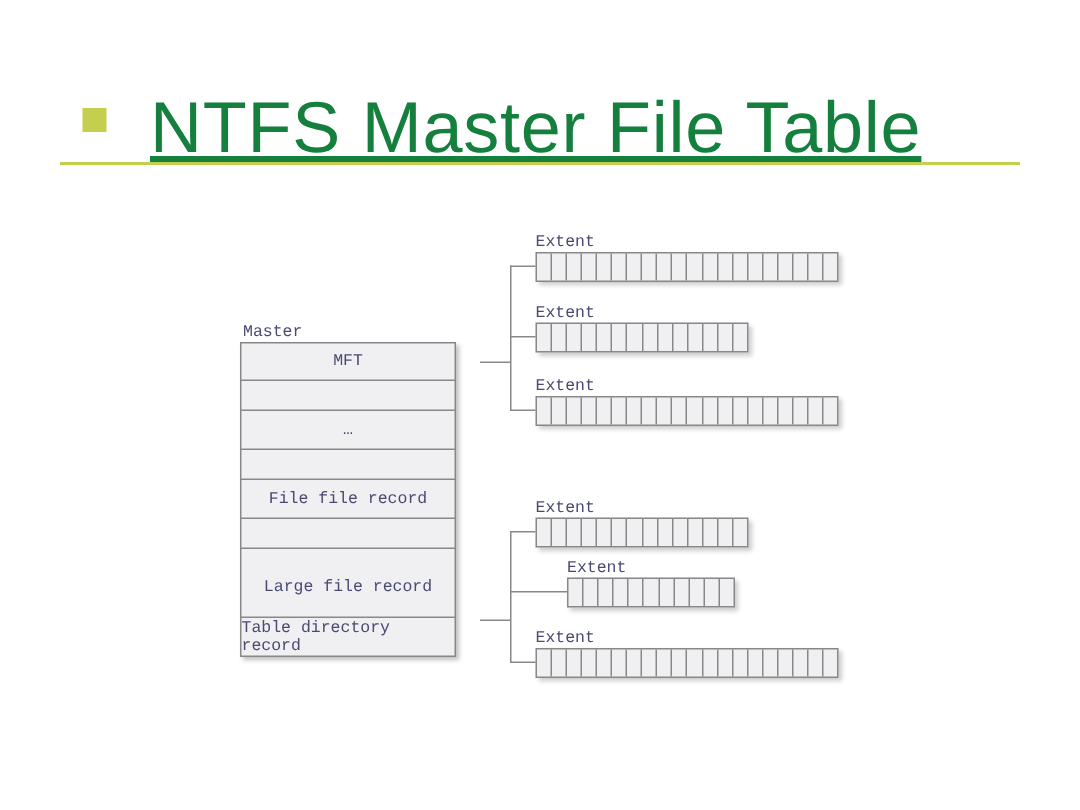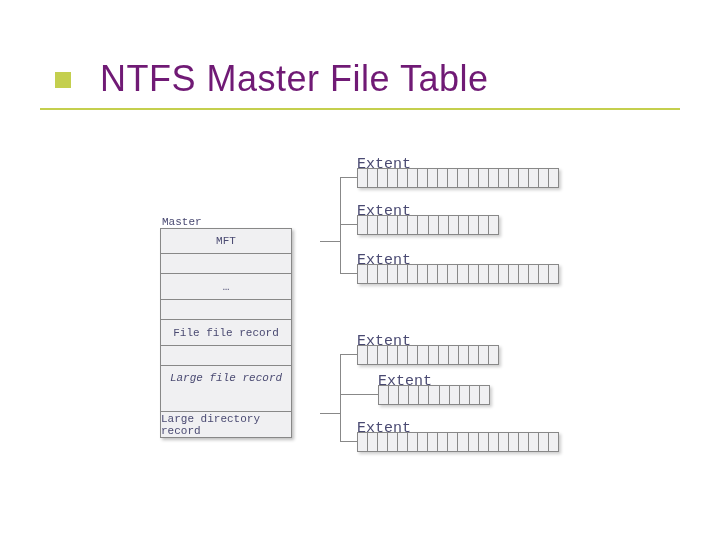--- a/index.html
+++ b/index.html
@@ -23,23 +23,24 @@
     left: 15px;
     top: 14px;
     width: 16px;
     height: 16px;
     background: #c4cf4e;
   }
   .title-text {
     position: absolute;
     left: 60px;
     top: 0;
-    font-size: 36px;
-    color: #701a75;
+    font-size: 48px;
+    color: #15803d;
     letter-spacing: 0.5px;
+    text-decoration: underline;
   }
   .title-underline {
     position: absolute;
     left: 0;
     top: 50px;
     width: 640px;
     border-top: 2px solid #c4cf4e;
   }
   .diagram {
     position: absolute;
@@ -52,41 +53,41 @@
   .mft-label {
     position: absolute;
     left: 162px;
     top: 216px;
     font-size: 11px;
   }
   .mft-table {
     position: absolute;
     left: 160px;
     top: 228px;
-    width: 132px;
+    width: 144px;
     background: #f0f0f2;
     box-shadow: 2px 2px 3px rgba(0,0,0,0.25);
   }
   .mft-row {
     height: 26px;
     border: 1px solid #888;
     border-top: none;
     display: flex;
     align-items: center;
     justify-content: center;
     box-sizing: border-box;
   }
   .mft-row:first-child {
     border-top: 1px solid #888;
   }
-  .mft-row.tall { height: 46px; align-items: flex-start; padding-top: 6px; font-style: italic; }
+  .mft-row.tall { height: 46px; align-items: center; padding-top: 6px; }
   .mft-row.blank { height: 20px; }
   .ext-label {
     position: absolute;
-    font-size: 15px;
+    font-size: 11px;
   }
   .ext-bar {
     position: absolute;
     height: 18px;
     background: #f0f0f2;
     border: 1px solid #888;
     box-shadow: 2px 2px 3px rgba(0,0,0,0.2);
     display: flex;
   }
   .ext-bar .cell {
@@ -128,21 +129,21 @@
     <div class="mft-row">
         <span>File file record</span>
       </div>
     <div class="mft-row blank">
         <span></span>
       </div>
     <div class="mft-row tall">
         <span>Large file record</span>
       </div>
     <div class="mft-row">
-        <span>Large directory record</span>
+        <span>Table directory record</span>
       </div>
   </div>
 
   <div class="ext-label" style="left:357px; top:156px;">Extent</div>
   <div class="ext-bar" id="ext-top-0" style="left:357px; top:168px; width:200px;">
       <div class="cell"></div>
       <div class="cell"></div>
       <div class="cell"></div>
       <div class="cell"></div>
       <div class="cell"></div>

